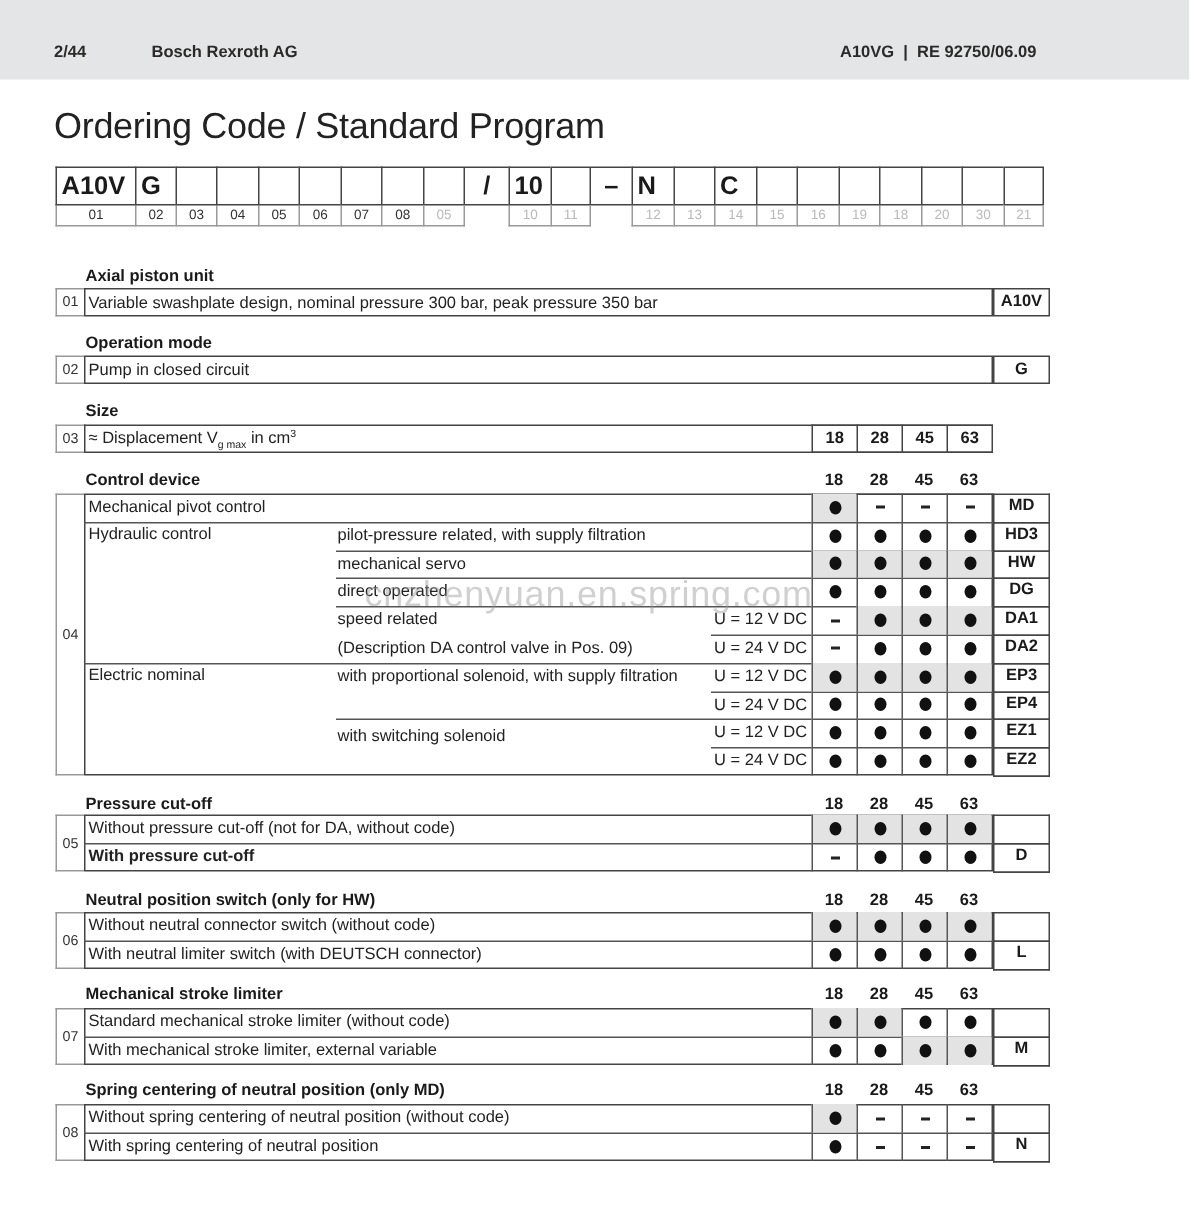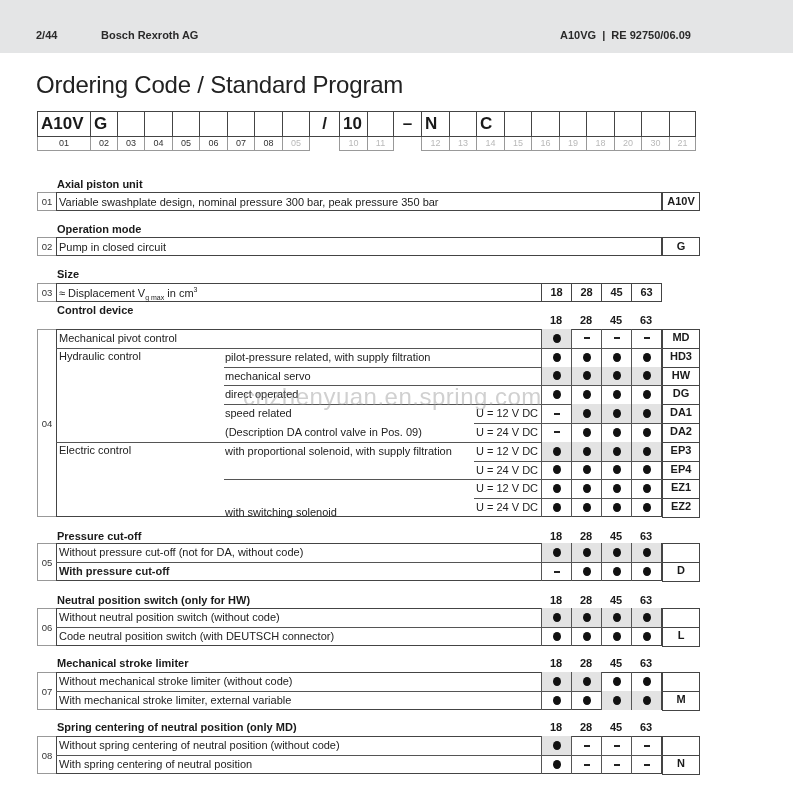--- a/index.html
+++ b/index.html
@@ -117,31 +117,31 @@
 <div class="row-box" style="top:283px;height:19px;width:606px;border-right:none"></div>
 <div class="row-text" style="left:59px;top:286px"><span>≈ Displacement V</span><sub>g max</sub><span> in cm</span><sup>3</sup></div>
 <div id="s03-sizes">
     <div style="position: absolute; left: 541px; top: 283px; width: 30px; height: 19px; border-top: 1.5px solid rgb(68, 68, 68); border-bottom: 1.5px solid rgb(68, 68, 68); border-left: 1.5px solid rgb(68, 68, 68); border-image: initial; border-right: none; font-size: 11px; font-weight: bold; text-align: center; line-height: 16px;">18</div>
     <div style="position: absolute; left: 571px; top: 283px; width: 30px; height: 19px; border-top: 1.5px solid rgb(68, 68, 68); border-bottom: 1.5px solid rgb(68, 68, 68); border-left: 1.5px solid rgb(68, 68, 68); border-image: initial; border-right: none; font-size: 11px; font-weight: bold; text-align: center; line-height: 16px;">28</div>
     <div style="position: absolute; left: 601px; top: 283px; width: 30px; height: 19px; border-top: 1.5px solid rgb(68, 68, 68); border-bottom: 1.5px solid rgb(68, 68, 68); border-left: 1.5px solid rgb(68, 68, 68); border-image: initial; border-right: none; font-size: 11px; font-weight: bold; text-align: center; line-height: 16px;">45</div>
     <div style="position: absolute; left: 631px; top: 283px; width: 31px; height: 19px; border: 1.5px solid rgb(68, 68, 68); font-size: 11px; font-weight: bold; text-align: center; line-height: 16px;">63</div>
   </div>
 
 <div id="sections">
-    <div class="sec-title" style="top: 304px;">Control device</div>
+    <div class="sec-title" style="top: 314px;">Control device</div>
     <div style="position: absolute; left: 541px; top: 314px; width: 30px; text-align: center; font-size: 11px; font-weight: bold;">18</div>
     <div style="position: absolute; left: 571px; top: 314px; width: 30px; text-align: center; font-size: 11px; font-weight: bold;">28</div>
     <div style="position: absolute; left: 601px; top: 314px; width: 30px; text-align: center; font-size: 11px; font-weight: bold;">45</div>
     <div style="position: absolute; left: 631px; top: 314px; width: 30px; text-align: center; font-size: 11px; font-weight: bold;">63</div>
     <div class="sec-num" style="top: 329px; height: 188px; border-bottom: 1px solid rgb(153, 153, 153);">04</div>
     <div class="row-box" style="top: 329px; height: 188px; width: 606px;"></div>
     <div class="hline" style="left: 541px; top: 329px; width: 159px; border-top: 1.5px solid rgb(68, 68, 68);"></div>
     <div class="row-text" style="left: 59px; top: 332px;">Mechanical pivot control</div>
     <div class="row-text" style="left: 59px; top: 349.8px;">Hydraulic control</div>
-    <div class="row-text" style="left: 59px; top: 443.8px;">Electric control</div>
+    <div class="row-text" style="left: 59px; top: 443.8px;">Electric nominal</div>
     <div class="hline" style="left: 56px; top: 347.8px; width: 485px;"></div>
     <div class="hline" style="left: 224px; top: 366.6px; width: 317px;"></div>
     <div class="hline" style="left: 224px; top: 385.4px; width: 317px;"></div>
     <div class="hline" style="left: 224px; top: 404.2px; width: 317px;"></div>
     <div class="hline" style="left: 56px; top: 441.8px; width: 485px;"></div>
     <div class="hline" style="left: 474px; top: 460.6px; width: 67px;"></div>
     <div class="hline" style="left: 224px; top: 479.4px; width: 317px;"></div>
     <div class="hline" style="left: 474px; top: 498.2px; width: 67px;"></div>
     <div class="hline" style="left: 474px; top: 423px; width: 67px;"></div>
     <div class="hline" style="left: 541px; top: 347.8px; width: 159px;"></div>
@@ -260,21 +260,21 @@
     <div class="grid-cell" style="left: 571px; top: 460.6px; height: 18.8px;">
       <span class="dot"></span>
     </div>
     <div class="grid-cell" style="left: 601px; top: 460.6px; height: 18.8px;">
       <span class="dot"></span>
     </div>
     <div class="grid-cell" style="left: 631px; top: 460.6px; height: 18.8px;">
       <span class="dot"></span>
     </div>
     <div class="code-box" style="top: 460.6px; height: 19.8px; line-height: 16.8px; border-top: none;">EP4</div>
-    <div class="row-text" style="left: 225px; top: 506px;">with switching solenoid</div>
+    <div class="row-text" style="left: 225px; top: 485px;">with switching solenoid</div>
     <div class="row-text" style="left: 476px; top: 482.4px;">U = 12 V DC</div>
     <div class="grid-cell" style="left: 541px; top: 479.4px; height: 18.8px;">
       <span class="dot"></span>
     </div>
     <div class="grid-cell" style="left: 571px; top: 479.4px; height: 18.8px;">
       <span class="dot"></span>
     </div>
     <div class="grid-cell" style="left: 601px; top: 479.4px; height: 18.8px;">
       <span class="dot"></span>
     </div>
@@ -337,35 +337,35 @@
     <div class="hline" style="left: 662px; top: 581px; width: 38px; border-top: 1.5px solid rgb(68, 68, 68);"></div>
     <div class="sec-title" style="top: 594px;">Neutral position switch (only for HW)</div>
     <div style="position: absolute; left: 541px; top: 594px; width: 30px; text-align: center; font-size: 11px; font-weight: bold;">18</div>
     <div style="position: absolute; left: 571px; top: 594px; width: 30px; text-align: center; font-size: 11px; font-weight: bold;">28</div>
     <div style="position: absolute; left: 601px; top: 594px; width: 30px; text-align: center; font-size: 11px; font-weight: bold;">45</div>
     <div style="position: absolute; left: 631px; top: 594px; width: 30px; text-align: center; font-size: 11px; font-weight: bold;">63</div>
     <div class="sec-num" style="top: 608px; height: 38px; border-bottom: 1px solid rgb(153, 153, 153);">06</div>
     <div class="row-box" style="top: 608px; height: 38px; width: 606px;"></div>
     <div class="hline" style="left: 56px; top: 627px; width: 644px;"></div>
     <div class="hline" style="left: 662px; top: 608px; width: 38px; border-top: 1.5px solid rgb(68, 68, 68);"></div>
-    <div class="row-text" style="left: 59px; top: 611px;">Without neutral position switch (without code)</div>
+    <div class="row-text" style="left: 59px; top: 611px;">Without neutral connector switch (without code)</div>
     <div class="grid-cell shaded" style="left: 541px; top: 608px; height: 19px;">
       <span class="dot"></span>
     </div>
     <div class="grid-cell shaded" style="left: 571px; top: 608px; height: 19px;">
       <span class="dot"></span>
     </div>
     <div class="grid-cell shaded" style="left: 601px; top: 608px; height: 19px;">
       <span class="dot"></span>
     </div>
     <div class="grid-cell shaded" style="left: 631px; top: 608px; height: 19px;">
       <span class="dot"></span>
     </div>
     <div class="code-box" style="top: 608px; height: 20px; line-height: 17px; border-top: none;"></div>
-    <div class="row-text" style="left: 59px; top: 630px;">Code neutral position switch (with DEUTSCH connector)</div>
+    <div class="row-text" style="left: 59px; top: 630px;">With neutral limiter switch (with DEUTSCH connector)</div>
     <div class="grid-cell" style="left: 541px; top: 627px; height: 19px;">
       <span class="dot"></span>
     </div>
     <div class="grid-cell" style="left: 571px; top: 627px; height: 19px;">
       <span class="dot"></span>
     </div>
     <div class="grid-cell" style="left: 601px; top: 627px; height: 19px;">
       <span class="dot"></span>
     </div>
     <div class="grid-cell" style="left: 631px; top: 627px; height: 19px;">
@@ -375,21 +375,21 @@
     <div class="hline" style="left: 662px; top: 646px; width: 38px; border-top: 1.5px solid rgb(68, 68, 68);"></div>
     <div class="sec-title" style="top: 657px;">Mechanical stroke limiter</div>
     <div style="position: absolute; left: 541px; top: 657px; width: 30px; text-align: center; font-size: 11px; font-weight: bold;">18</div>
     <div style="position: absolute; left: 571px; top: 657px; width: 30px; text-align: center; font-size: 11px; font-weight: bold;">28</div>
     <div style="position: absolute; left: 601px; top: 657px; width: 30px; text-align: center; font-size: 11px; font-weight: bold;">45</div>
     <div style="position: absolute; left: 631px; top: 657px; width: 30px; text-align: center; font-size: 11px; font-weight: bold;">63</div>
     <div class="sec-num" style="top: 672px; height: 38px; border-bottom: 1px solid rgb(153, 153, 153);">07</div>
     <div class="row-box" style="top: 672px; height: 38px; width: 606px;"></div>
     <div class="hline" style="left: 56px; top: 691px; width: 644px;"></div>
     <div class="hline" style="left: 662px; top: 672px; width: 38px; border-top: 1.5px solid rgb(68, 68, 68);"></div>
-    <div class="row-text" style="left: 59px; top: 675px;">Without mechanical stroke limiter (without code)</div>
+    <div class="row-text" style="left: 59px; top: 675px;">Standard mechanical stroke limiter (without code)</div>
     <div class="grid-cell shaded" style="left: 541px; top: 672px; height: 19px;">
       <span class="dot"></span>
     </div>
     <div class="grid-cell shaded" style="left: 571px; top: 672px; height: 19px;">
       <span class="dot"></span>
     </div>
     <div class="grid-cell" style="left: 601px; top: 672px; height: 19px;">
       <span class="dot"></span>
     </div>
     <div class="grid-cell" style="left: 631px; top: 672px; height: 19px;">

